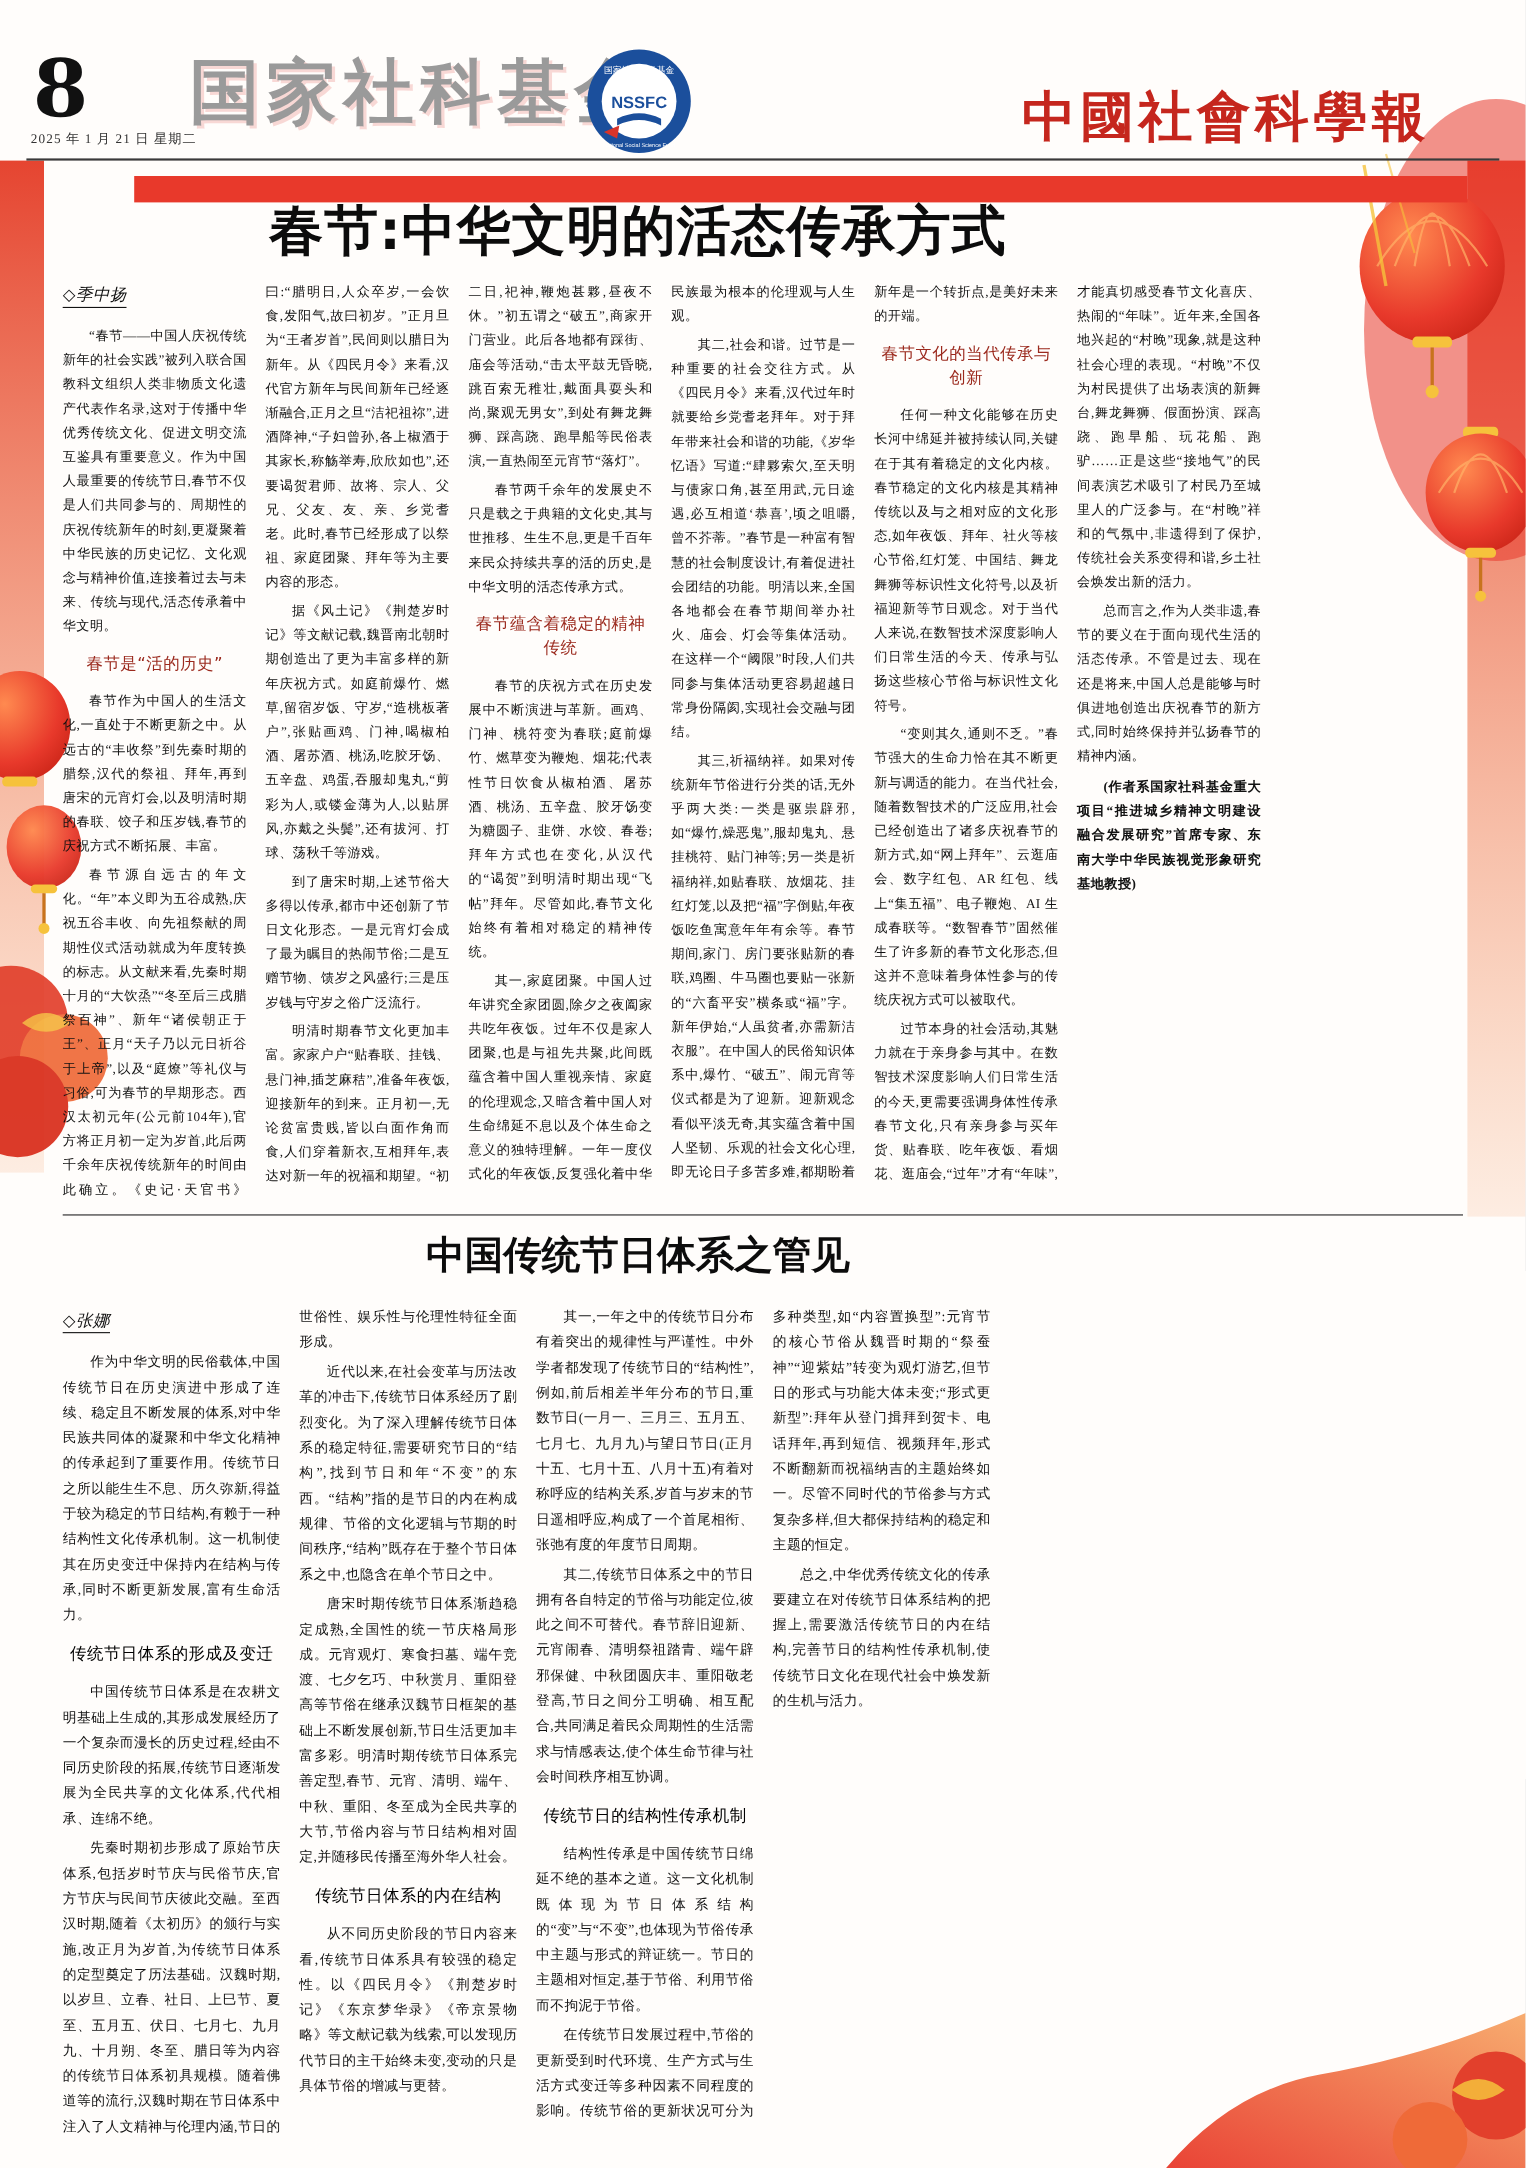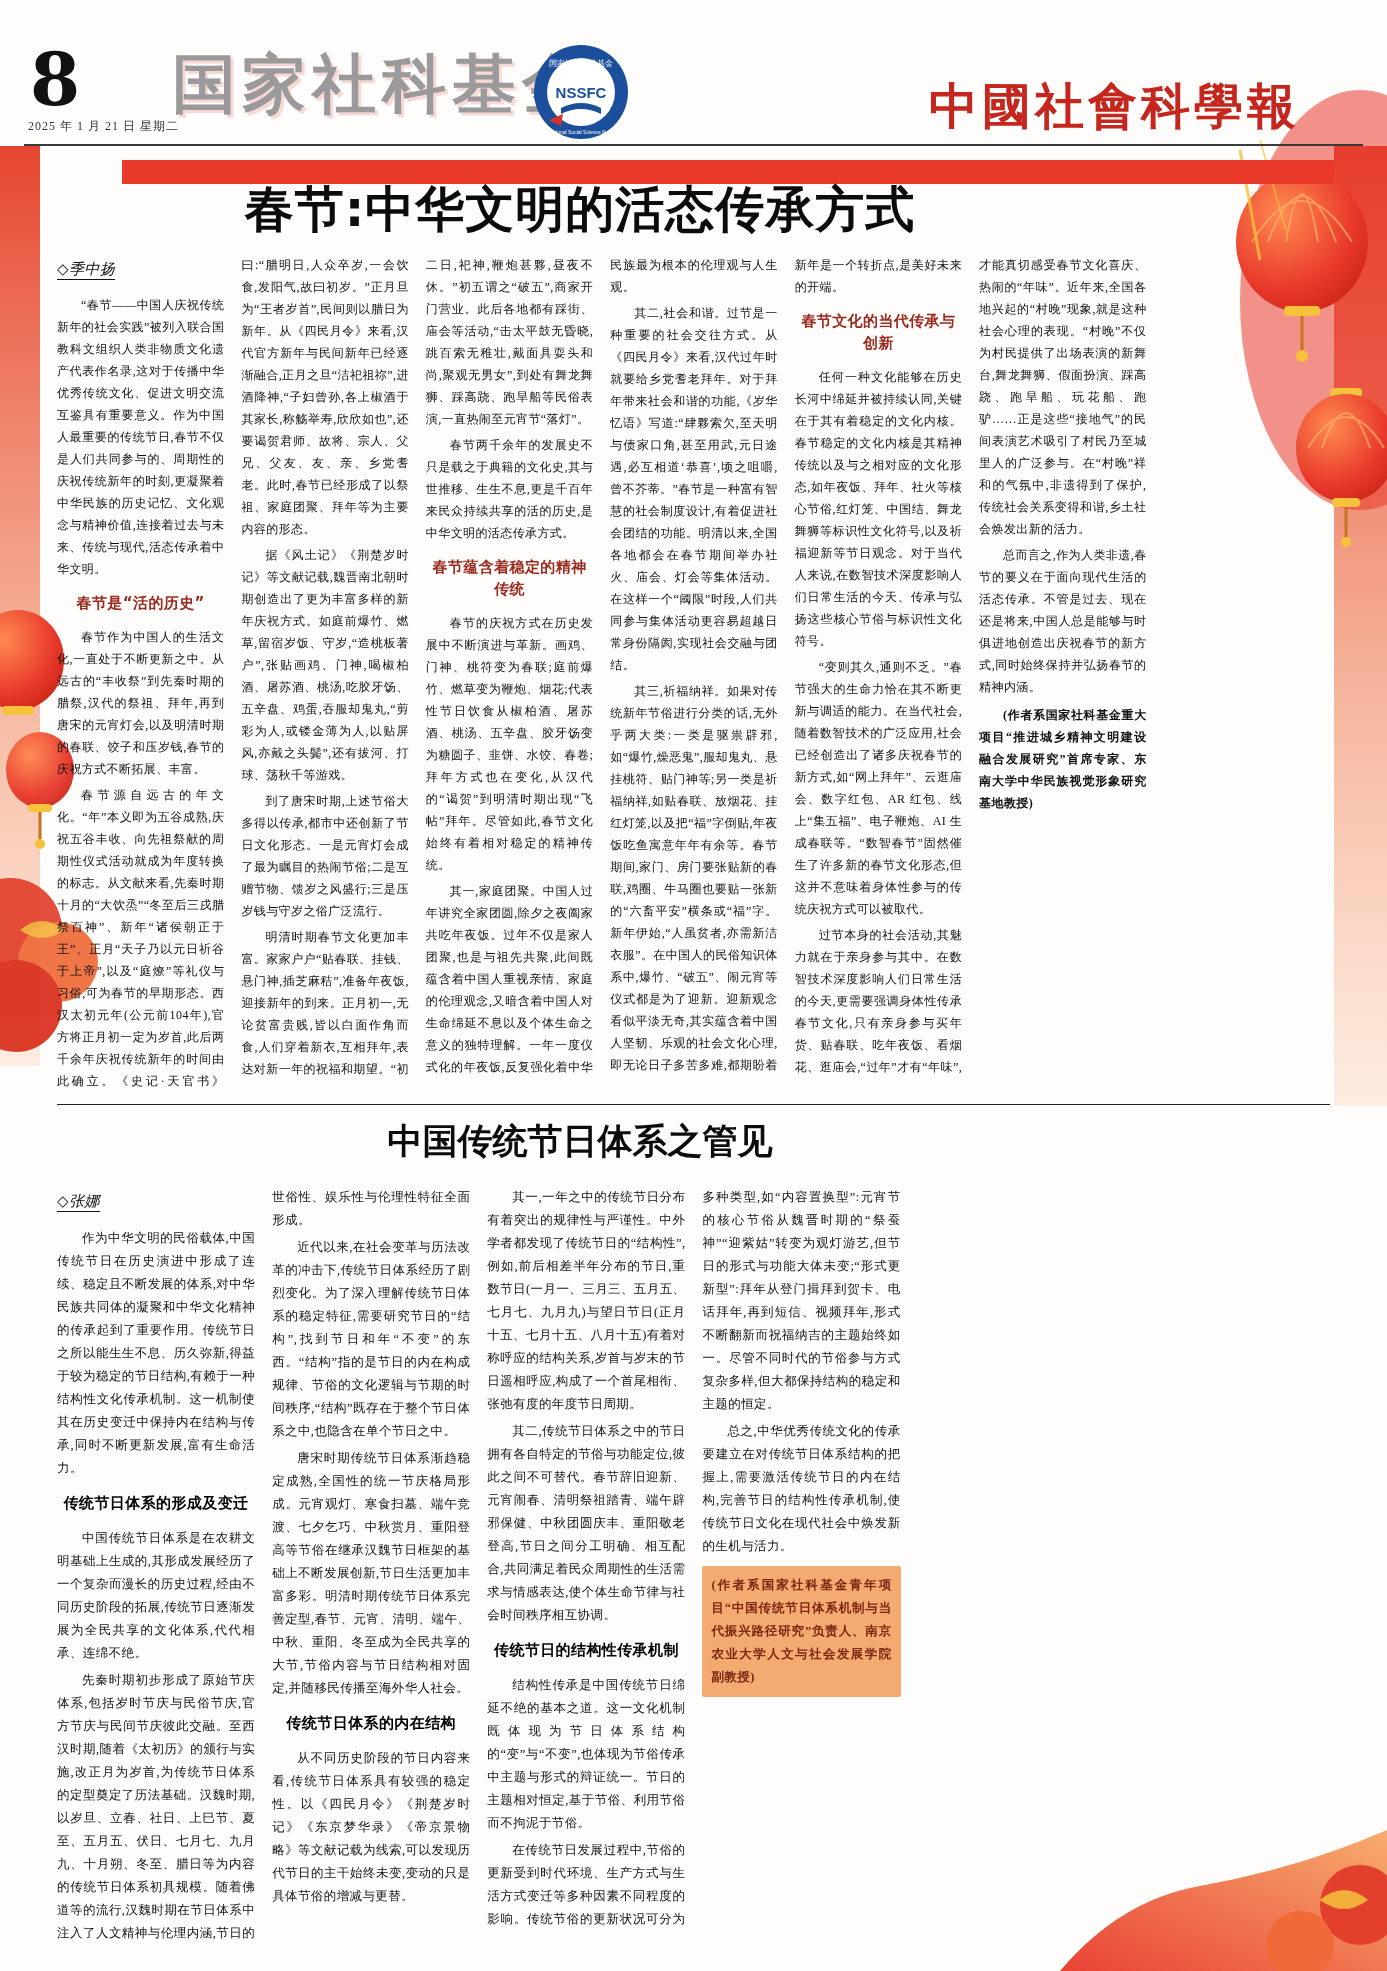--- a/index.html
+++ b/index.html
@@ -27,21 +27,21 @@
   
   #mid-rule{left:57px;top:1104px;width:1273px;height:1px;background:#222;}
   #a2-headline{left:120px;top:1118px;width:920px;text-align:center;font-size:35px;font-weight:900;
                font-family:"DejaVu Sans","Liberation Sans",sans-serif;color:#0c0c0c;}
   #a2-body{left:57px;top:1186px;width:1274px;height:760px;}
   #a2-body .colflow{column-count:6;height:760px;font-size:12.5px;line-height:23px;letter-spacing:0.4px;}
   
   .blk-byline{font-size:15px;font-style:italic;margin:4px 0 14px;}
   .blk-byline span{border-bottom:1px solid #111;padding-bottom:2px;}
   .blk-p{margin:0 0 4px;text-indent:2em;}
-  .blk-h{text-align:center;font-size:15px;font-weight:bold;margin:12px 0;break-after:avoid;
+  .blk-h{text-align:center;font-size:15px;font-weight:normal;margin:12px 0;break-after:avoid;
          font-family:"DejaVu Sans","Liberation Sans",sans-serif;}
   .a1h{color:#9b2a1e;}
   .a2h{color:#000000;}
   .blk-credit{margin:6px 0 0;font-weight:bold;text-indent:2em;}
   .blk-creditbox{margin:8px 0 0;background:#f4ab71;color:#7c2712;font-weight:bold;padding:8px 9px;
                  border-radius:2px;text-indent:0;}
   
   #deco{left:0;top:0;z-index:0;pointer-events:none;}
   .content{z-index:1;}
 </style>
@@ -172,17 +172,16 @@
         <p class="blk-p">近代以来,在社会变革与历法改革的冲击下,传统节日体系经历了剧烈变化。为了深入理解传统节日体系的稳定特征,需要研究节日的“结构”,找到节日和年“不变”的东西。“结构”指的是节日的内在构成规律、节俗的文化逻辑与节期的时间秩序,“结构”既存在于整个节日体系之中,也隐含在单个节日之中。</p>
         <p class="blk-p">唐宋时期传统节日体系渐趋稳定成熟,全国性的统一节庆格局形成。元宵观灯、寒食扫墓、端午竞渡、七夕乞巧、中秋赏月、重阳登高等节俗在继承汉魏节日框架的基础上不断发展创新,节日生活更加丰富多彩。明清时期传统节日体系完善定型,春节、元宵、清明、端午、中秋、重阳、冬至成为全民共享的大节,节俗内容与节日结构相对固定,并随移民传播至海外华人社会。</p>
         <h3 class="blk-h a2h">传统节日体系的内在结构</h3>
         <p class="blk-p">从不同历史阶段的节日内容来看,传统节日体系具有较强的稳定性。以《四民月令》《荆楚岁时记》《东京梦华录》《帝京景物略》等文献记载为线索,可以发现历代节日的主干始终未变,变动的只是具体节俗的增减与更替。</p>
         <p class="blk-p">其一,一年之中的传统节日分布有着突出的规律性与严谨性。中外学者都发现了传统节日的“结构性”,例如,前后相差半年分布的节日,重数节日(一月一、三月三、五月五、七月七、九月九)与望日节日(正月十五、七月十五、八月十五)有着对称呼应的结构关系,岁首与岁末的节日遥相呼应,构成了一个首尾相衔、张弛有度的年度节日周期。</p>
         <p class="blk-p">其二,传统节日体系之中的节日拥有各自特定的节俗与功能定位,彼此之间不可替代。春节辞旧迎新、元宵闹春、清明祭祖踏青、端午辟邪保健、中秋团圆庆丰、重阳敬老登高,节日之间分工明确、相互配合,共同满足着民众周期性的生活需求与情感表达,使个体生命节律与社会时间秩序相互协调。</p>
         <h3 class="blk-h a2h">传统节日的结构性传承机制</h3>
         <p class="blk-p">结构性传承是中国传统节日绵延不绝的基本之道。这一文化机制既体现为节日体系结构的“变”与“不变”,也体现为节俗传承中主题与形式的辩证统一。节日的主题相对恒定,基于节俗、利用节俗而不拘泥于节俗。</p>
         <p class="blk-p">在传统节日发展过程中,节俗的更新受到时代环境、生产方式与生活方式变迁等多种因素不同程度的影响。传统节俗的更新状况可分为多种类型,如“内容置换型”:元宵节的核心节俗从魏晋时期的“祭蚕神”“迎紫姑”转变为观灯游艺,但节日的形式与功能大体未变;“形式更新型”:拜年从登门揖拜到贺卡、电话拜年,再到短信、视频拜年,形式不断翻新而祝福纳吉的主题始终如一。尽管不同时代的节俗参与方式复杂多样,但大都保持结构的稳定和主题的恒定。</p>
         <p class="blk-p">总之,中华优秀传统文化的传承要建立在对传统节日体系结构的把握上,需要激活传统节日的内在结构,完善节日的结构性传承机制,使传统节日文化在现代社会中焕发新的生机与活力。</p>
-        <p class="blk-creditbox">(作者系国家社科基金青年项目“中国传统节日体系机制与当代振兴路径研究”负责人、南京农业大学人文与社会发展学院副教授)</p>
       </div>
   </div>
 
 </div>
 
 </body></html>

